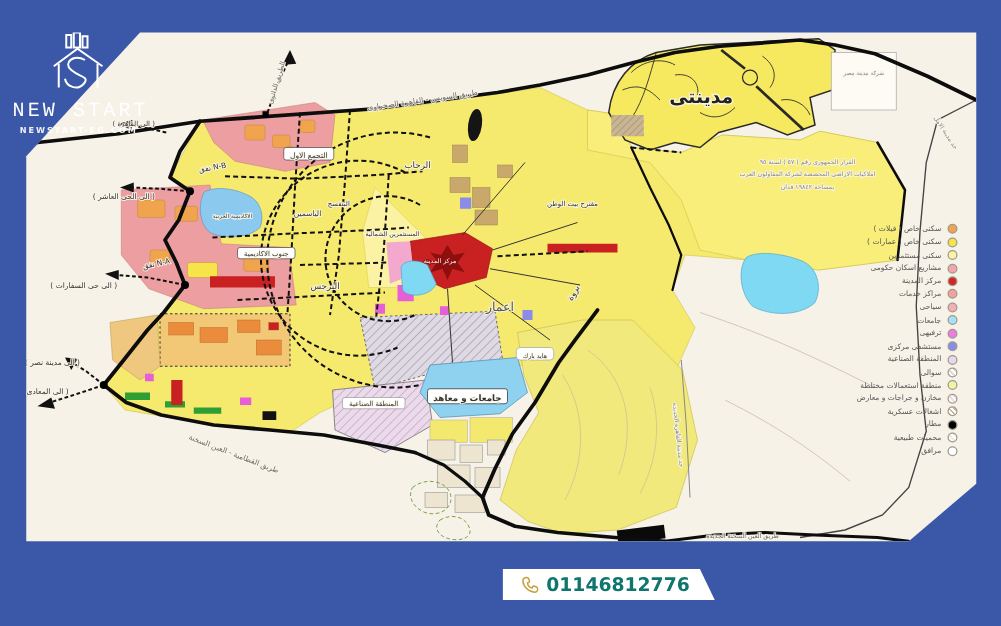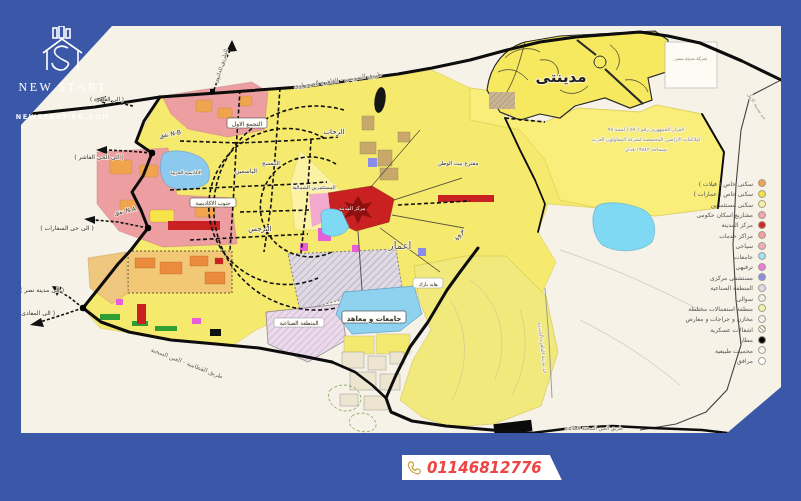--- a/index.html
+++ b/index.html
@@ -1,39 +1,39 @@
 <!DOCTYPE html>
 <html><head>
 <meta charset="utf-8">
 <style>
   html,body{margin:0;padding:0;background:#2c4485;}
   .page{position:relative;width:801px;height:501px;background:#3B58A8;overflow:hidden;
         font-family:"DejaVu Sans",sans-serif;}
   
   .logo{position:absolute;left:10px;top:26px;width:106px;text-align:center;color:#fff;z-index:5;}
   .logo svg{display:block;margin:0 auto 4px auto;}
-  .brand-name{font-family:Liberation Serif, serif;font-size:12px;letter-spacing:2.5px;white-space:nowrap;}
-  .brand-site{font-size:6.5px;letter-spacing:1.6px;margin-top:18px;color:rgba(255,255,255,.92);font-weight:bold;}
+  .brand-name{font-family:Liberation Mono, monospace;font-size:16px;letter-spacing:2.5px;white-space:nowrap;}
+  .brand-site{font-size:6.5px;letter-spacing:1.6px;margin-top:2px;color:rgba(255,255,255,.92);font-weight:bold;}
   
   svg.map{position:absolute;left:0;top:0;}
   .mt{fill:#333;paint-order:stroke;stroke:rgba(250,246,233,.85);stroke-width:1.6px;
       text-anchor:middle;font-family:"DejaVu Sans",sans-serif;}
   .s45{font-size:4.5px}.s5{font-size:5px}.s55{font-size:5.5px}.s6{font-size:6px}
   .s7{font-size:7px}.s10{font-size:10px;fill:#555}.s15{font-size:15px;font-weight:bold;fill:#222;stroke-width:2.2px}
   .grey{fill:#888}.road-lbl{fill:#666}
   .onred{fill:#fff;stroke:#8A1111;stroke-width:1.2px}
   
   .legend{position:absolute;left:638px;top:178px;width:128px;z-index:4;}
   .lrow{display:flex;align-items:center;justify-content:flex-end;gap:5px;height:10.45px;}
   .llabel{font-size:6px;color:#555;white-space:nowrap;direction:rtl;}
   .ldot{width:8px;height:8px;border-radius:50%;border:1px solid #9a9a8e;flex:0 0 auto;box-sizing:border-box;}
   
   .badge{position:absolute;top:455px;height:25px;background:#fff;display:flex;align-items:center;
-         gap:6px;padding:0 20px 0 4px;font-weight:bold;font-size:15px;color:#ef4444;
-         clip-path:polygon(0 0,calc(100% - 12px) 0,100% 100%,0 100%);z-index:6;cursor:pointer;font-style:italic;}
+         gap:6px;padding:0 20px 0 14px;font-weight:bold;font-size:15px;color:#0f766e;
+         clip-path:polygon(0 0,calc(100% - 12px) 0,100% 100%,0 100%);z-index:6;cursor:pointer;}
   .badge svg{flex:0 0 auto;}
   .badge-phone{left:402px;}
   .badge-site{left:556px;}
 </style>
 </head>
 <body>
 
 <div class="page">
 
   <div class="logo">

